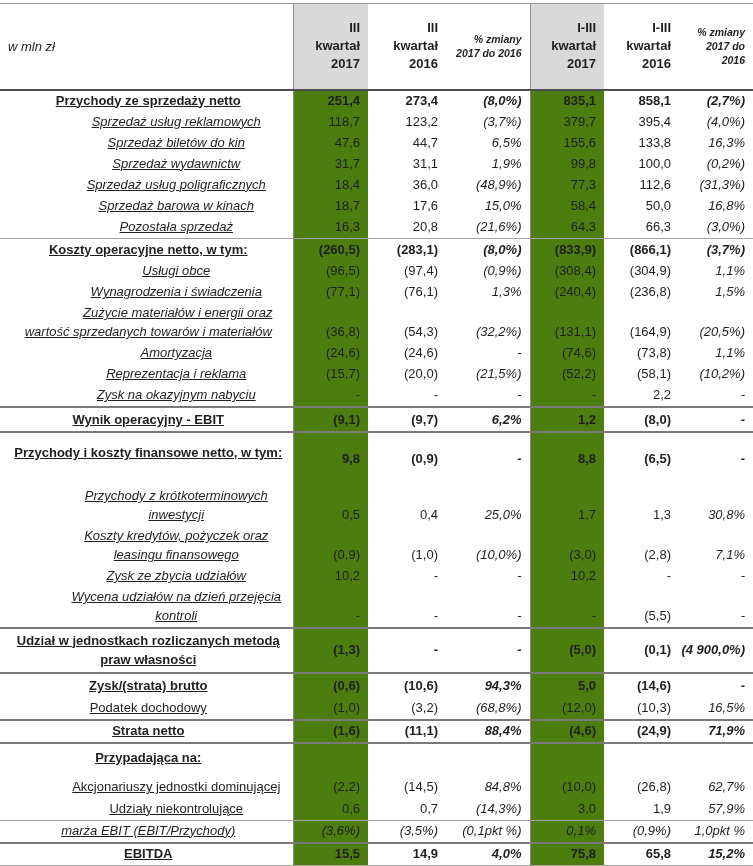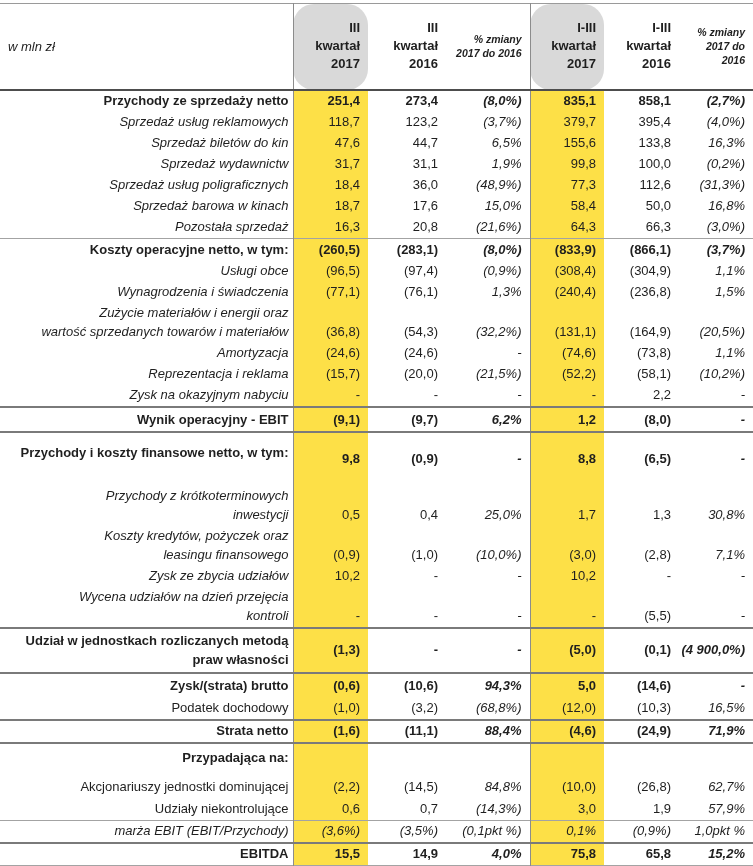--- a/index.html
+++ b/index.html
@@ -26,21 +26,20 @@
   col.c-4{width:74px;}
   col.c-5{width:75px;}
   col.c-6{width:74px;}
 
   
   thead tr{height:86px;}
   thead td{
     vertical-align:middle;
     font-size:13px;
     border-bottom:2px solid #4d4d4d;
-    border-radius:21px;
   }
   td.unit{
     text-align:left;padding-left:8px;
     font-style:italic;font-weight:400;
   }
   td.hcol{
     text-align:right;padding-right:8px;
     font-weight:700;line-height:18px;
   }
   td.hcol .hl{display:block;}
@@ -53,23 +52,23 @@
   
   tbody tr{height:21px;}
   tbody td{
     font-size:13px;
     line-height:19px;
     vertical-align:bottom;
     padding:0 0 2px 0;
     white-space:normal;
     overflow:hidden;
   }
-  td.lbl{text-align:right;padding-left:8px;padding-right:4px;}
+  td.lbl{text-align:center;padding-left:8px;padding-right:4px;text-decoration:underline;}
   td.val{text-align:right;padding-right:8px;}
-  td.shade{background:#fde047;}
+  td.shade{background:#4d7c0f;}
   td.pct{font-style:italic;}
 
   
   tr.bold td{font-weight:700;}
   tr.sub td.lbl{font-style:italic;padding-left:64px;}
   tr.subplain td.lbl{padding-left:64px;}
   tr.margin td{font-style:italic;}
   tr.hang td.lbl{padding-left:8px;text-indent:59px;}
 
   

